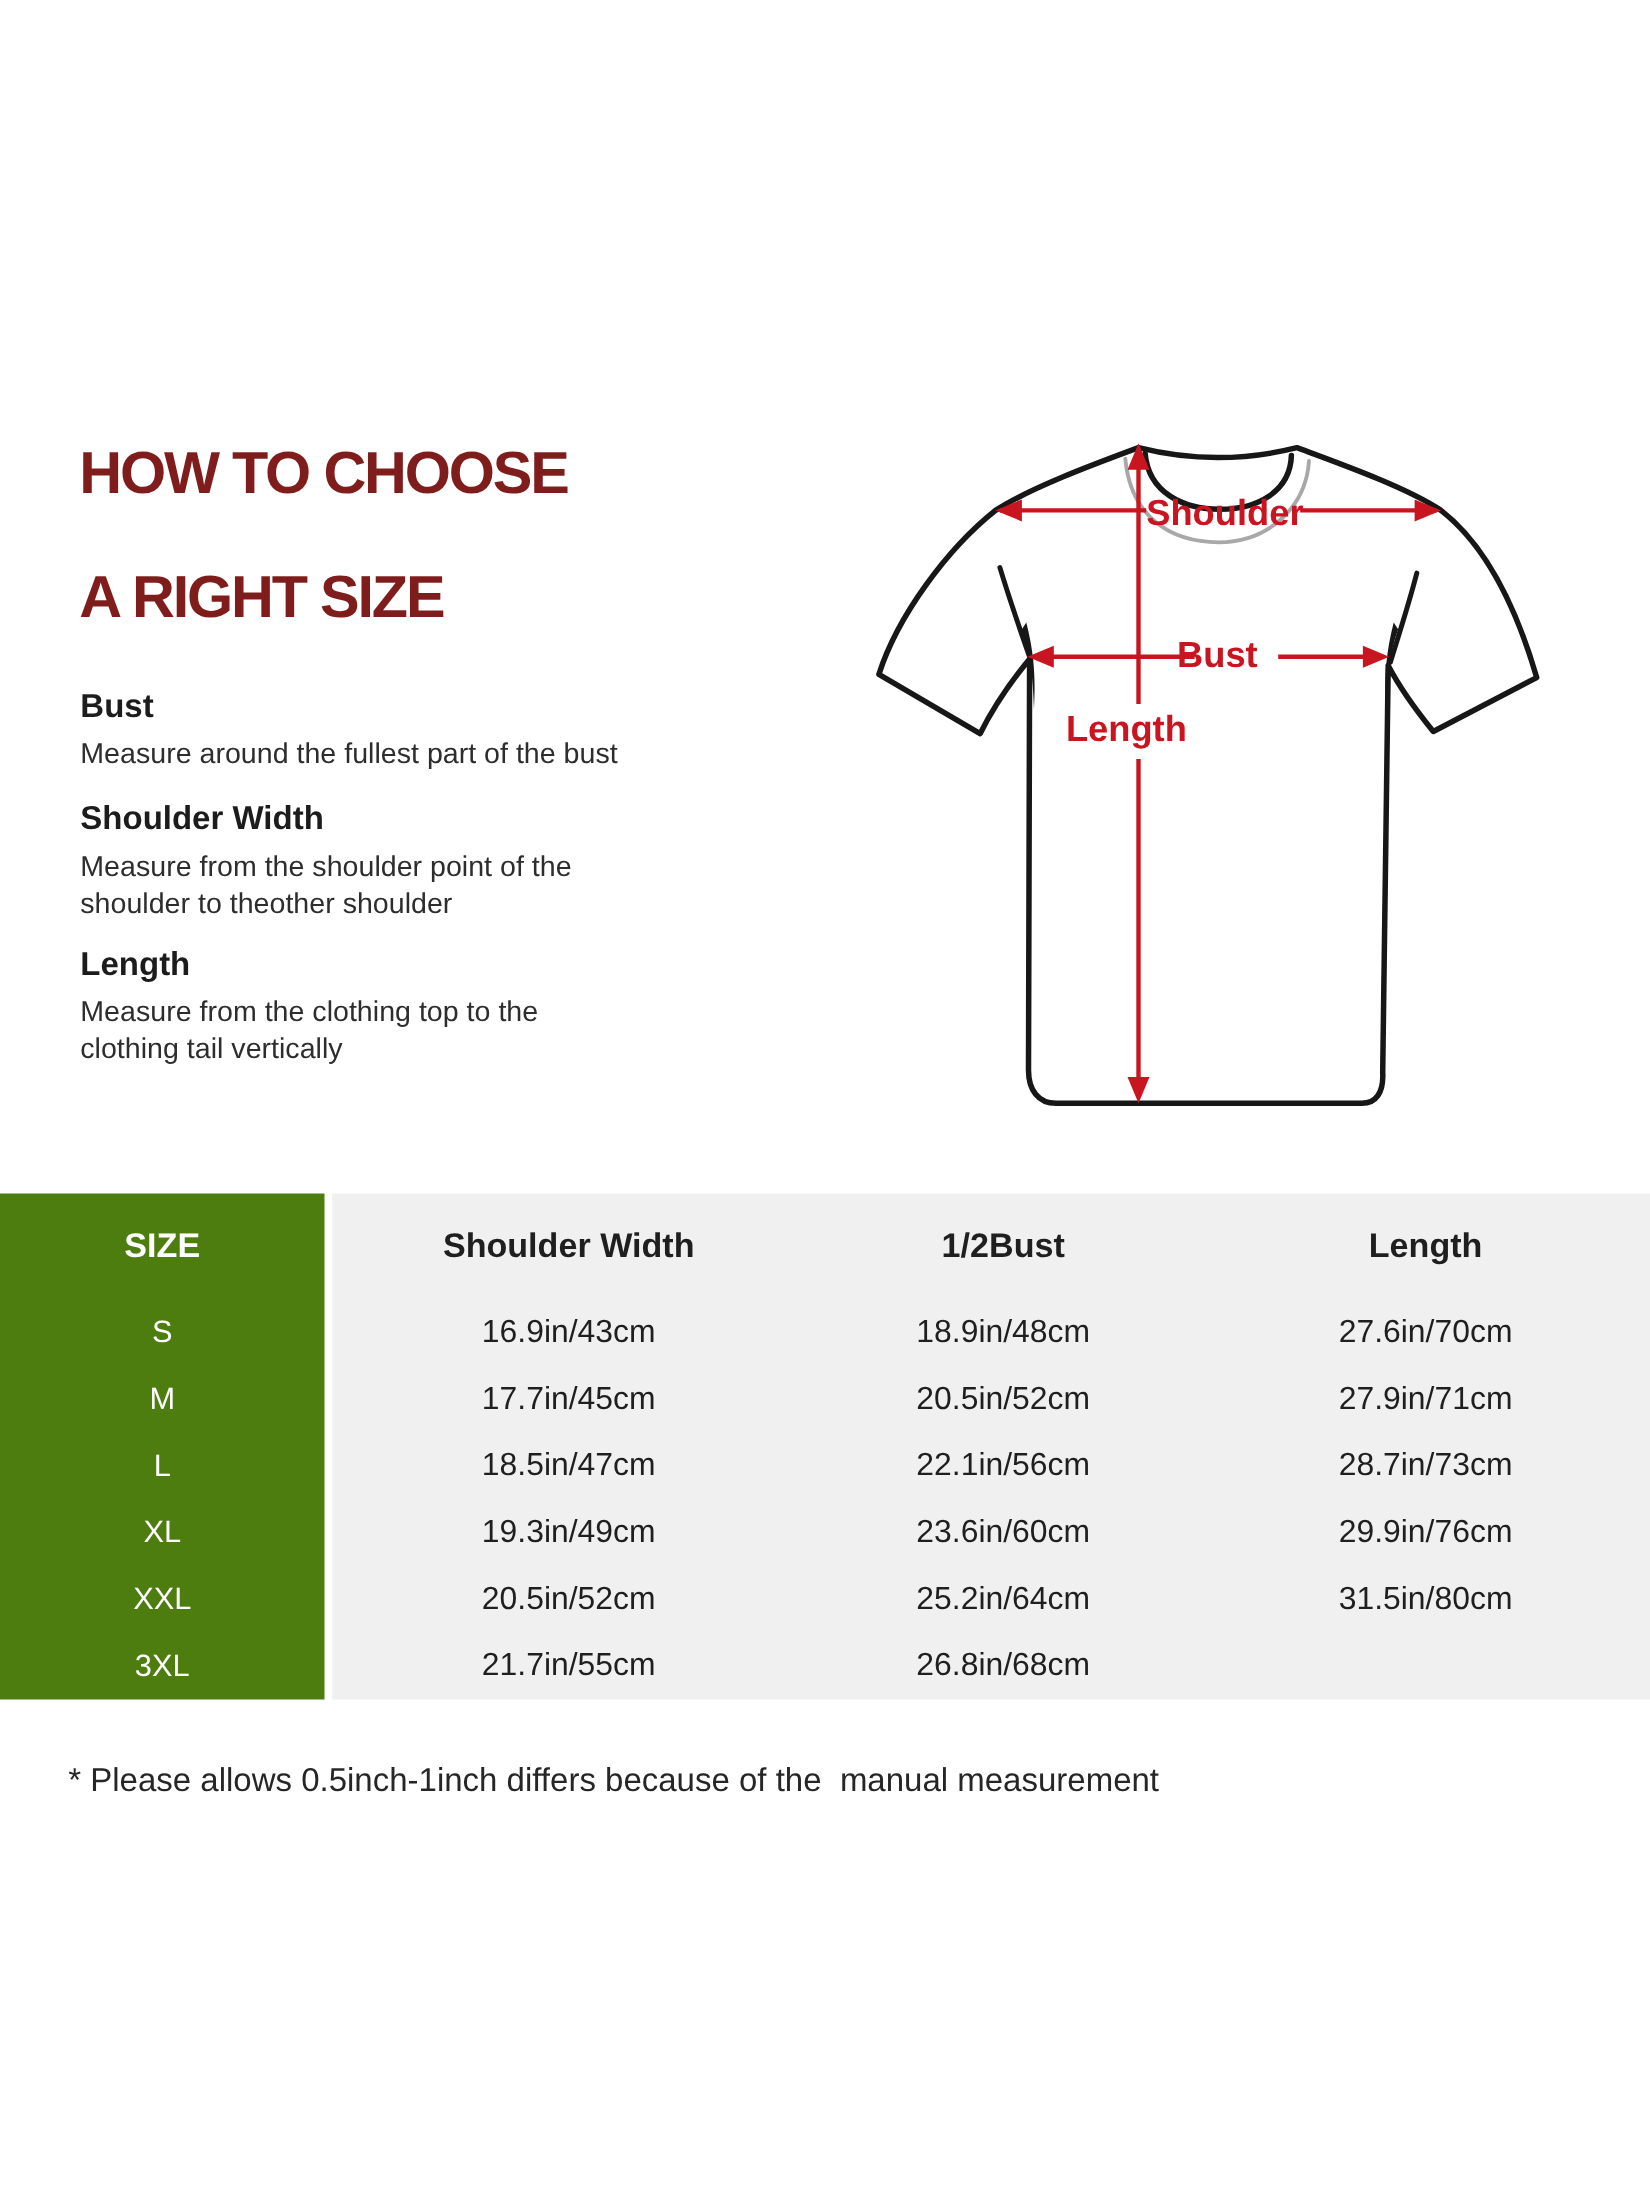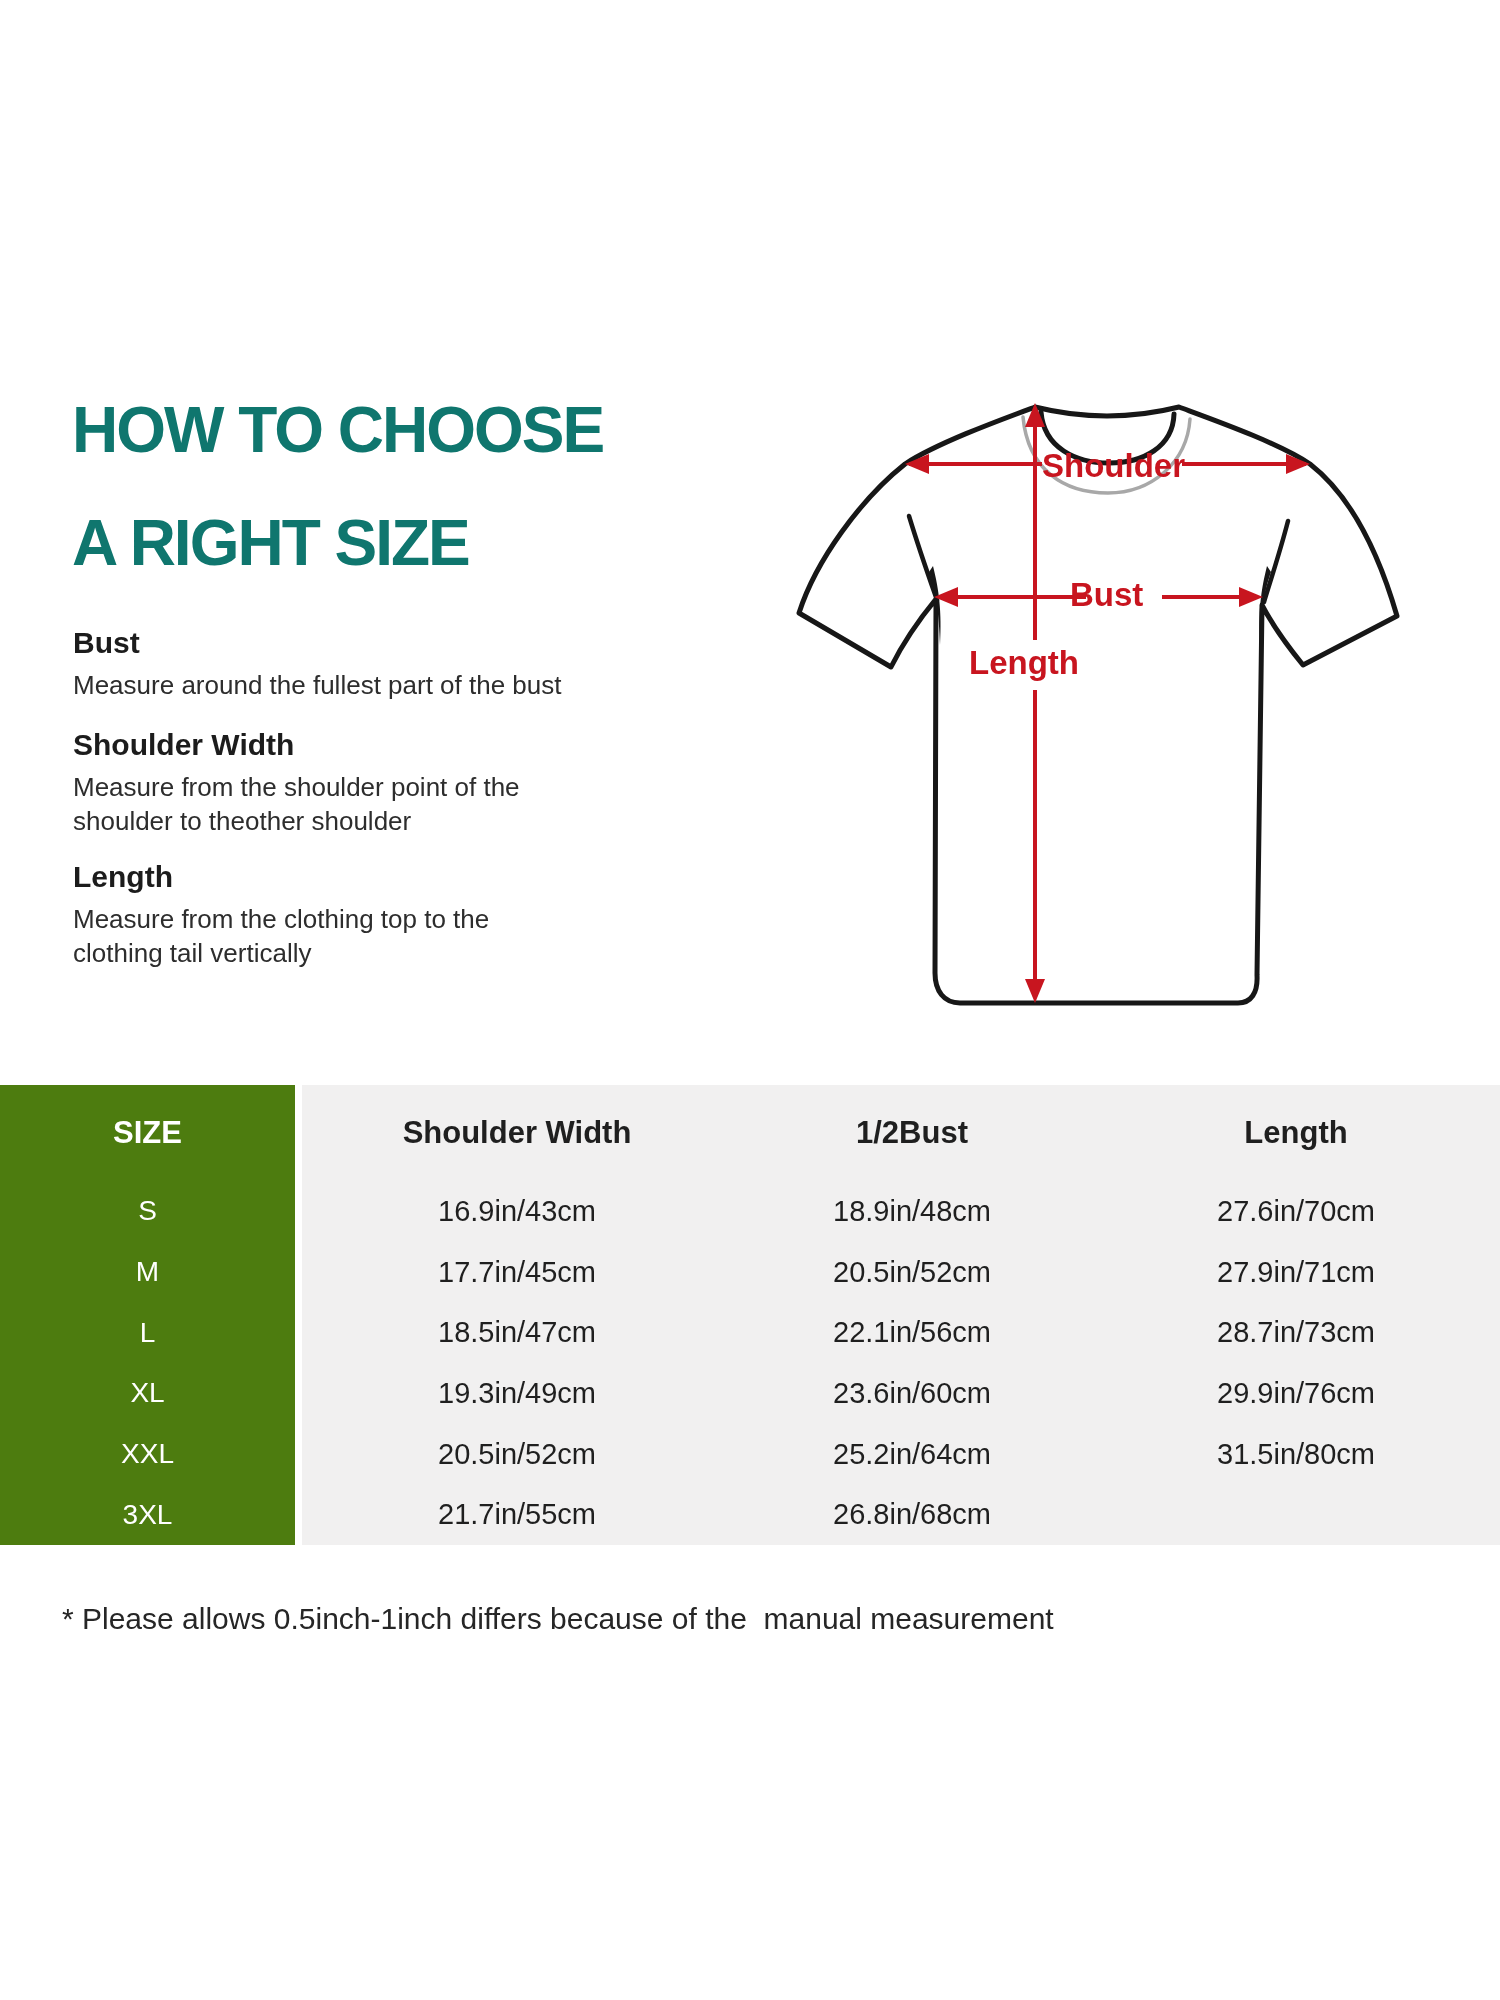--- a/index.html
+++ b/index.html
@@ -3,22 +3,22 @@
 <meta charset="utf-8">
 <style>
   html,body{margin:0;padding:0;}
   body{
     width:1500px;height:2000px;position:relative;background:#ffffff;
     font-family:"Liberation Sans",sans-serif;overflow:hidden;color:#1d1d1d;
   }
   
   .title{
     position:absolute;left:72px;top:374px;margin:0;
-    font-size:64px;line-height:113px;font-weight:bold;
-    letter-spacing:-2px;color:#0f766e;
+    font-size:54px;line-height:113px;font-weight:bold;
+    letter-spacing:-2px;color:#7f1d1d;
   }
   .title span{display:block;}
   
   .instr{position:absolute;left:73px;width:575px;}
   .instr h3{margin:0;font-size:30px;line-height:38px;font-weight:bold;color:#1c1c1c;}
   .instr p{margin:6px 0 0;font-size:26px;line-height:34px;color:#2d2d2d;}
   #instr-bust{top:624px;}
   #instr-shoulder{top:726px;}
   #instr-length{top:858px;}
   

